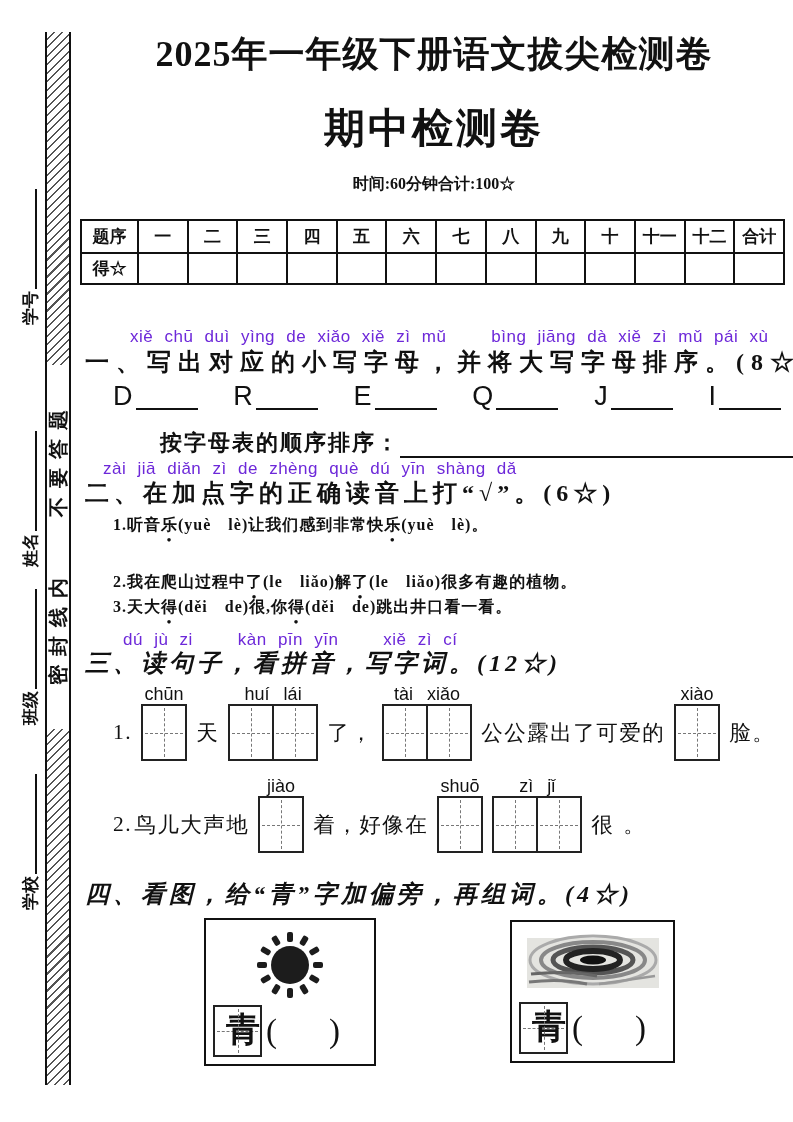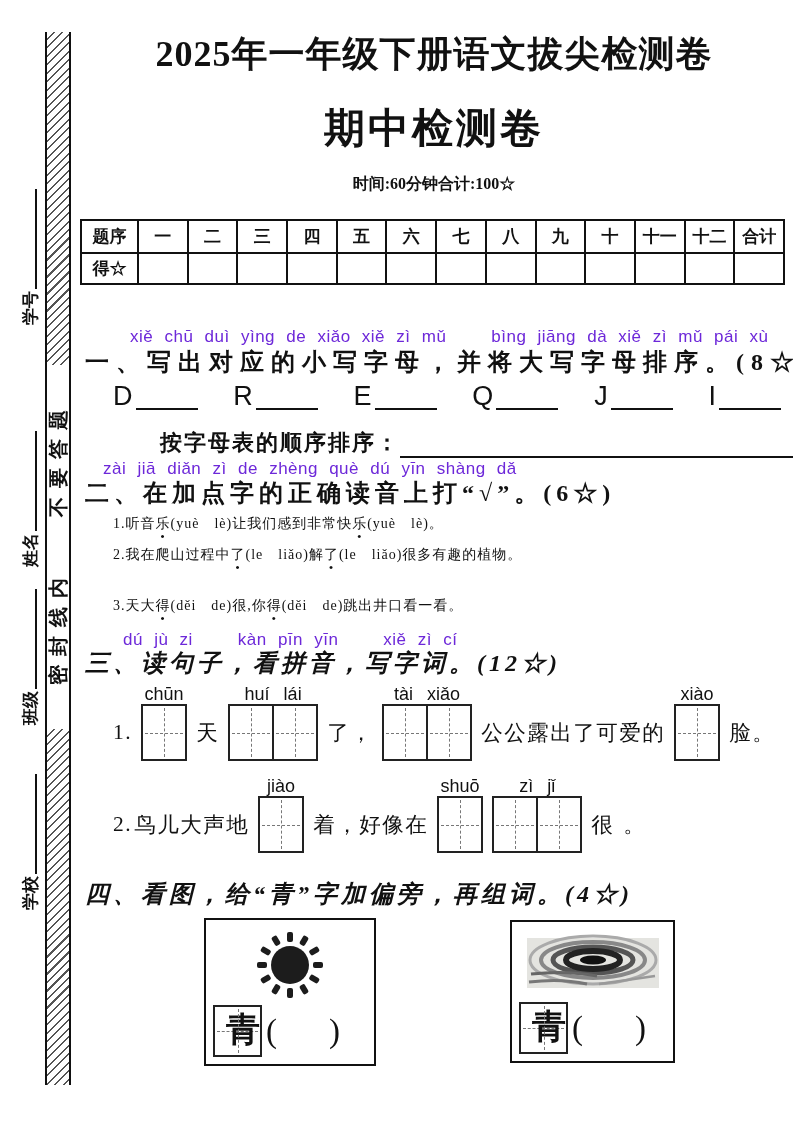--- a/index.html
+++ b/index.html
@@ -59,21 +59,21 @@
   
   .letters-row { left:113px; top:383px; width:668px; display:flex; justify-content:space-between; align-items:flex-end; }
   .letters-row .pair { display:flex; align-items:flex-end; }
   .letters-row .letter { font-family:"Liberation Sans","DejaVu Sans",sans-serif; font-size:27px; line-height:1; }
   .blank { display:inline-block; width:62px; border-bottom:2px solid #111; height:27px; margin-left:3px; }
   .sort-row { left:113px; top:428px; width:668px; display:flex; align-items:flex-end;margin-left:47px; }
   .sort-label { font-size:22px; font-weight:bold; letter-spacing:2px; white-space:nowrap; }
   .sort-line { flex:1; border-bottom:2px solid #111; height:26px; }
 
   
-  .q2-item { font-size:14px; letter-spacing:1px; white-space:nowrap; }
+  .q2-item { font-size:16px; letter-spacing:1px; white-space:nowrap;font-weight:bold; }
   .dotchar { position:relative; display:inline-block; }
   .dotchar::after { content:"•"; position:absolute; left:50%; transform:translateX(-50%); bottom:-12px; font-size:13px; }
 
   
   .qline { display:flex; align-items:center; gap:9px; font-size:21.5px; padding-top:21px; white-space:nowrap; }
   .qline .txt { letter-spacing:1.5px; }
   .tzg { position:relative; }
   .tzg .py { position:absolute; top:-20px; left:0; width:100%; text-align:center;
              font-family:"Liberation Sans","DejaVu Sans",sans-serif; font-size:18px; word-spacing:9px; white-space:nowrap; }
   .cells { display:flex; }
@@ -201,21 +201,21 @@
   <div class="abs sort-row">
     <span class="sort-label">按字母表的顺序排序：</span>
     <span class="sort-line"></span>
   </div>
 
   <div class="abs pinyin" style="left:103px; top:459px">zài jiā diǎn zì de zhèng què dú yīn shàng dǎ</div>
   <div class="abs qhead ls5" style="left:85px; top:477px">二、在加点字的正确读音上打“√”。(6☆)</div>
   <div class="abs q2-item" style="left:113px; top:515px">
     <span>1.听音</span><span class="dotchar">乐</span><span>(yuè　lè)让我们感到非常快</span><span class="dotchar">乐</span><span>(yuè　lè)。</span>
   </div>
-  <div class="abs q2-item" style="left:113px; top:546px">
+  <div class="abs q2-item" style="left:113px; top:572px">
     <span>2.我在爬山过程中</span><span class="dotchar">了</span><span>(le　liǎo)解</span><span class="dotchar">了</span><span>(le　liǎo)很多有趣的植物。</span>
   </div>
   <div class="abs q2-item" style="left:113px; top:597px">
     <span>3.天大</span><span class="dotchar">得</span><span>(děi　de)很,你</span><span class="dotchar">得</span><span>(děi　de)跳出井口看一看。</span>
   </div>
 
   <div class="abs pinyin" style="left:123px; top:630px">dú jù zi    kàn pīn yīn    xiě zì cí</div>
   <div class="abs qhead ls4" style="left:85px; top:647px">三、读句子，看拼音，写字词。(12☆)</div>
 
   <div class="abs qline" style="left:113px; top:683px">

